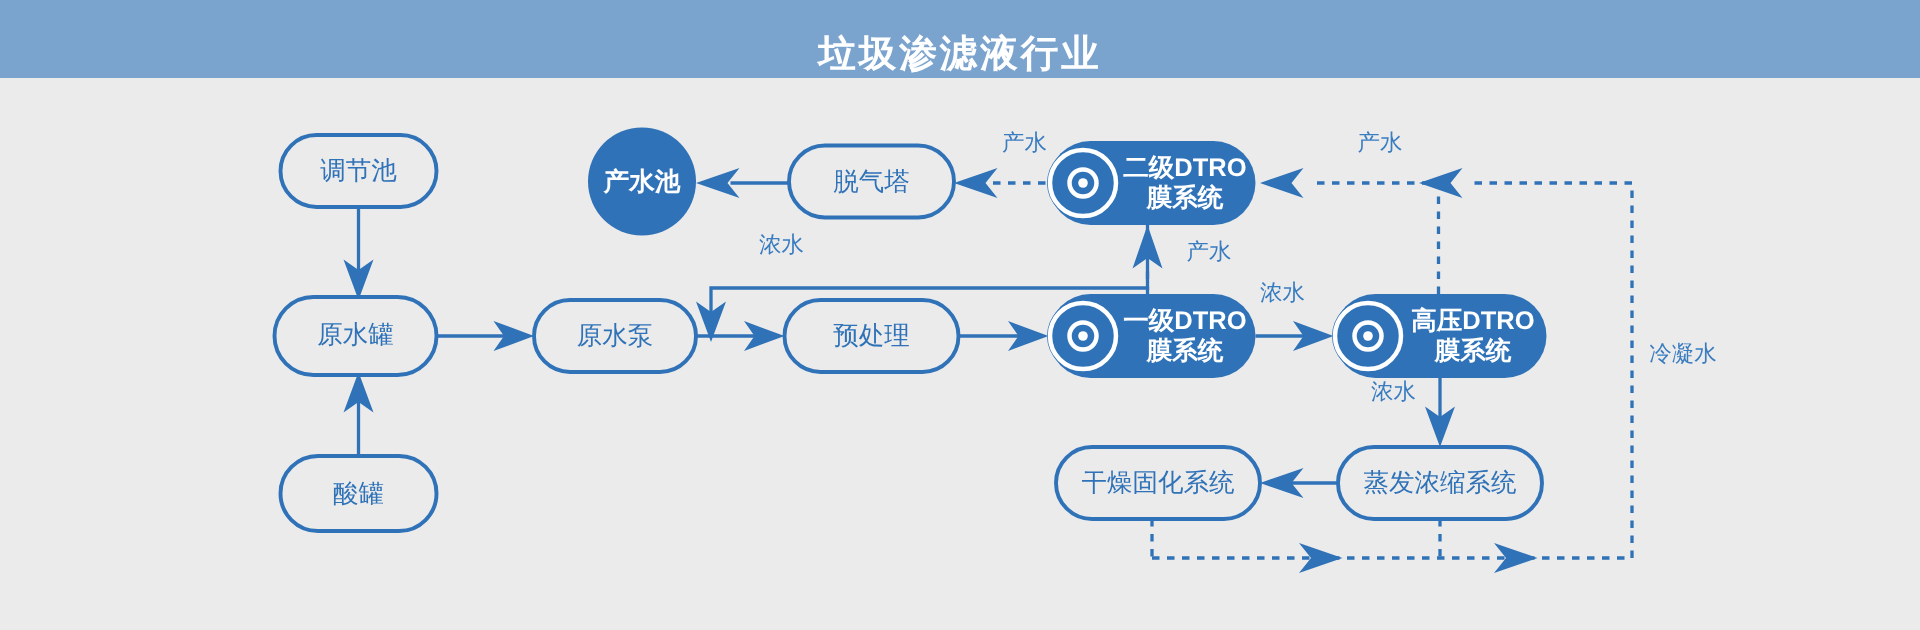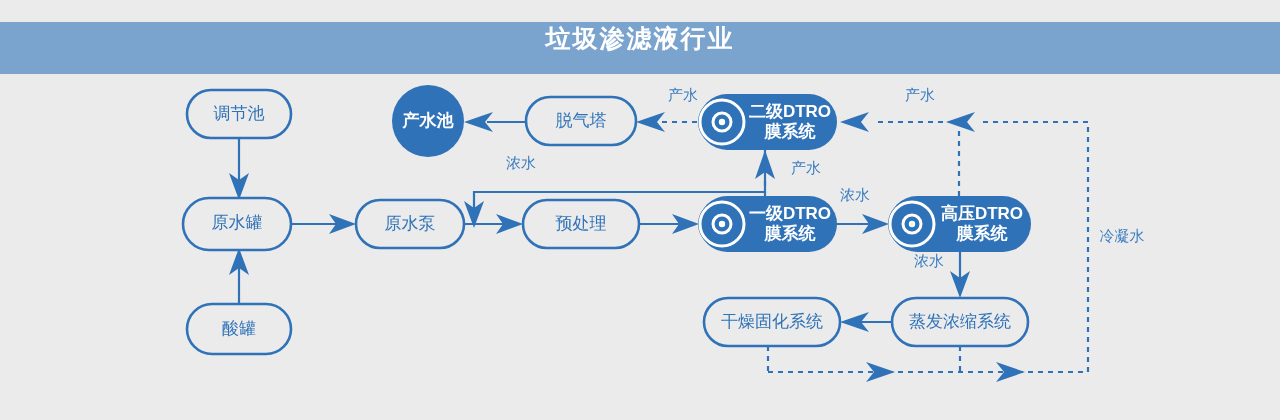--- a/index.html
+++ b/index.html
@@ -19,24 +19,23 @@
     height: 420px;
     background: #ebebeb;
   }
   #header-bar {
     position: absolute;
     left: 0; top: 0;
     width: 1280px;
     height: 52px;
     background: #7aa3ce;
     display: flex;
-    align-items: flex-start;
+    align-items: flex-end;
     justify-content: center;
     box-sizing: border-box;
-    margin-top: 22px;
   }
   #header-title {
     color: #ffffff;
     font-size: 25px;
     font-weight: bold;
     letter-spacing: 2px;
     font-family: "Liberation Sans", "DejaVu Sans", sans-serif;
   }
   #diagram-canvas {
     position: absolute;

